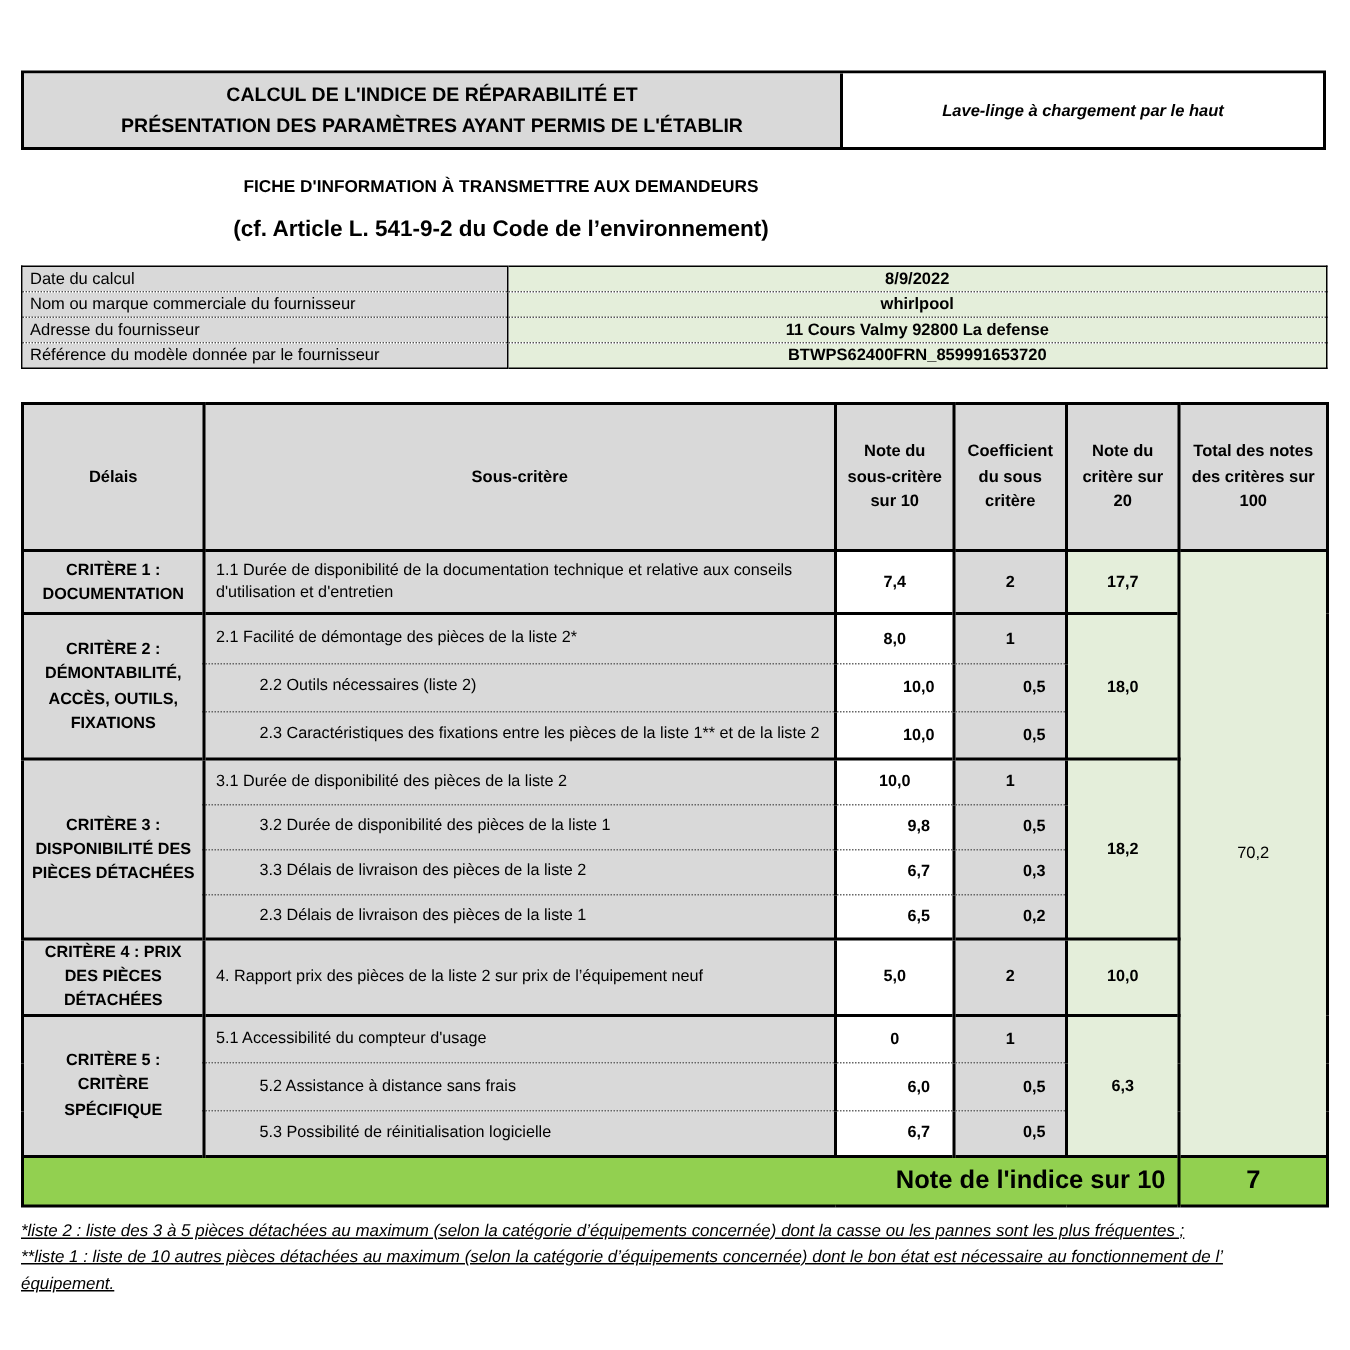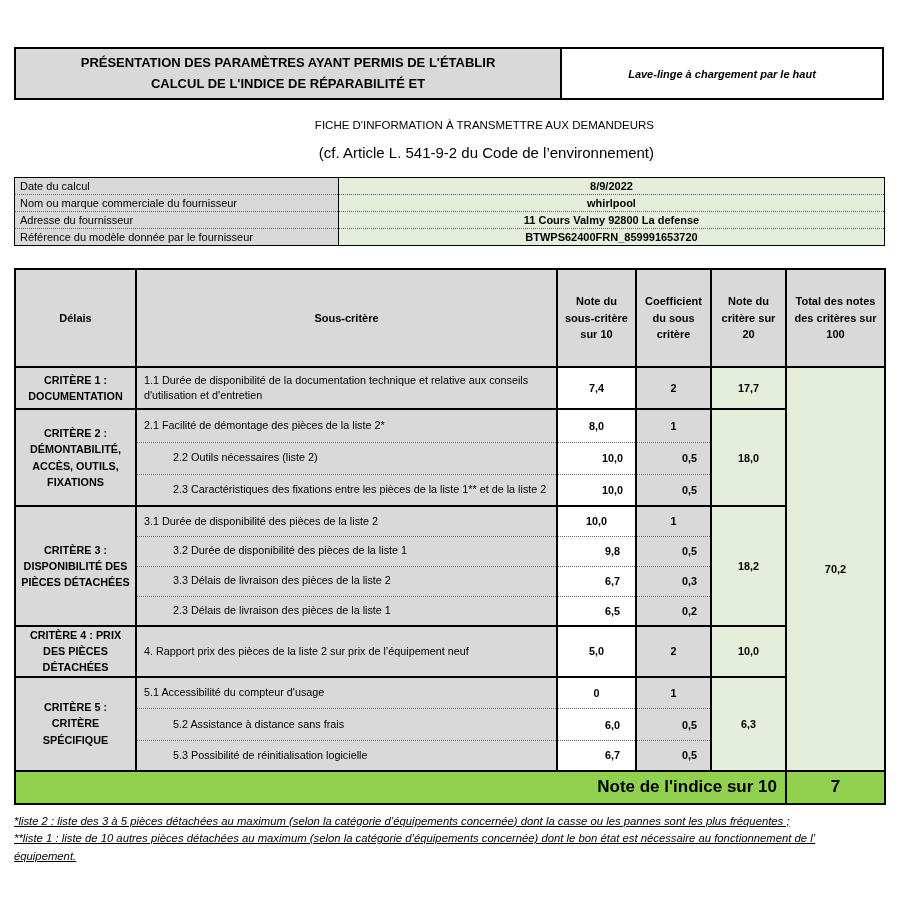--- a/index.html
+++ b/index.html
@@ -15,21 +15,21 @@
 
   
   .doc-header{display:flex;margin-top:47px;height:53px;border:2.5px solid var(--border-black);}
   .title-box{width:546px;background:var(--cell-grey);border-right:2.5px solid var(--border-black);
     display:flex;flex-direction:column;justify-content:center;text-align:center;
     font-weight:bold;font-size:13px;line-height:1.55;}
   .product-box{flex:1;display:flex;align-items:center;justify-content:center;
     font-weight:bold;font-style:italic;font-size:11px;background:#fff;}
 
   
-  .subtitle{width:640px;margin-top:19px;text-align:right;font-weight:normal;}
+  .subtitle{width:640px;margin-top:19px;text-align:center;font-weight:bold;}
   .subtitle .l1{font-size:11.5px;}
   .subtitle .l2{font-size:15px;margin-top:13px;}
 
   
   .info-table{margin-top:16px;width:870px;border-collapse:collapse;table-layout:fixed;
     font-size:11px;border:1.5px solid var(--border-black);}
   .info-table td{height:17px;padding:0 5px;overflow:hidden;white-space:nowrap;}
   .info-table tr + tr td{border-top:1px dotted #555;}
   .info-table td.lbl{background:var(--cell-grey);border-right:1.5px solid var(--border-black);text-align:left;}
   .info-table td.val{background:var(--cell-green);text-align:center;font-weight:bold;}
@@ -41,38 +41,38 @@
     border:2px solid var(--border-black);height:98px;padding:0 6px;text-align:center;line-height:1.5;}
   .main-table td{font-size:10.8px;border-left:2px solid var(--border-black);
     border-right:2px solid var(--border-black);padding:0 4px;vertical-align:middle;}
   .main-table tr.gstart td{border-top:2px solid var(--border-black);}
   .main-table tr.inner td{border-top:1px dotted #666;padding-left:36px;}
   td.crit{background:var(--cell-grey);font-weight:bold;text-align:center;line-height:1.5;padding:0 3px;}
   td.sub{background:var(--cell-grey);text-align:left;padding:2px 7px;line-height:1.4;}
   td.note{background:#ffffff;font-weight:bold;text-align:center;}
   td.coef{background:var(--cell-grey);font-weight:bold;text-align:center;}
   td.score{background:var(--cell-green);font-weight:bold;text-align:center;}
-  td.total{background:var(--cell-green);font-weight:bold;text-align:center;font-size:11px;}
+  td.total{background:var(--cell-green);font-weight:normal;text-align:center;font-size:11px;}
   .main-table tfoot td{background:var(--index-green);border-top:2.5px solid var(--border-black);height:33px;}
   td.index-label{text-align:right;font-weight:bold;font-size:17px;padding-right:8px;}
   td.index-value{text-align:center;font-weight:bold;font-size:17px;border-left:2px solid var(--border-black);}
 
   
   .footnotes{margin-top:8px;font-style:italic;font-size:11.3px;line-height:1.55;padding-right:10px;text-decoration:underline;}
 </style>
 </head>
 <body>
 
 <div class="page">
   <div class="content">
 
     <div class="doc-header">
       <div class="title-box">
+        <div>CALCUL DE L'INDICE DE RÉPARABILITÉ ET</div>
         <div>PRÉSENTATION DES PARAMÈTRES AYANT PERMIS DE L'ÉTABLIR</div>
-        <div>CALCUL DE L'INDICE DE RÉPARABILITÉ ET</div>
       </div>
       <div class="product-box">Lave-linge à chargement par le haut</div>
     </div>
 
     <div class="subtitle">
       <div class="l1">FICHE D'INFORMATION À TRANSMETTRE AUX DEMANDEURS</div>
       <div class="l2">(cf. Article L. 541-9-2 du Code de l’environnement)</div>
     </div>
 
     <table class="info-table">

